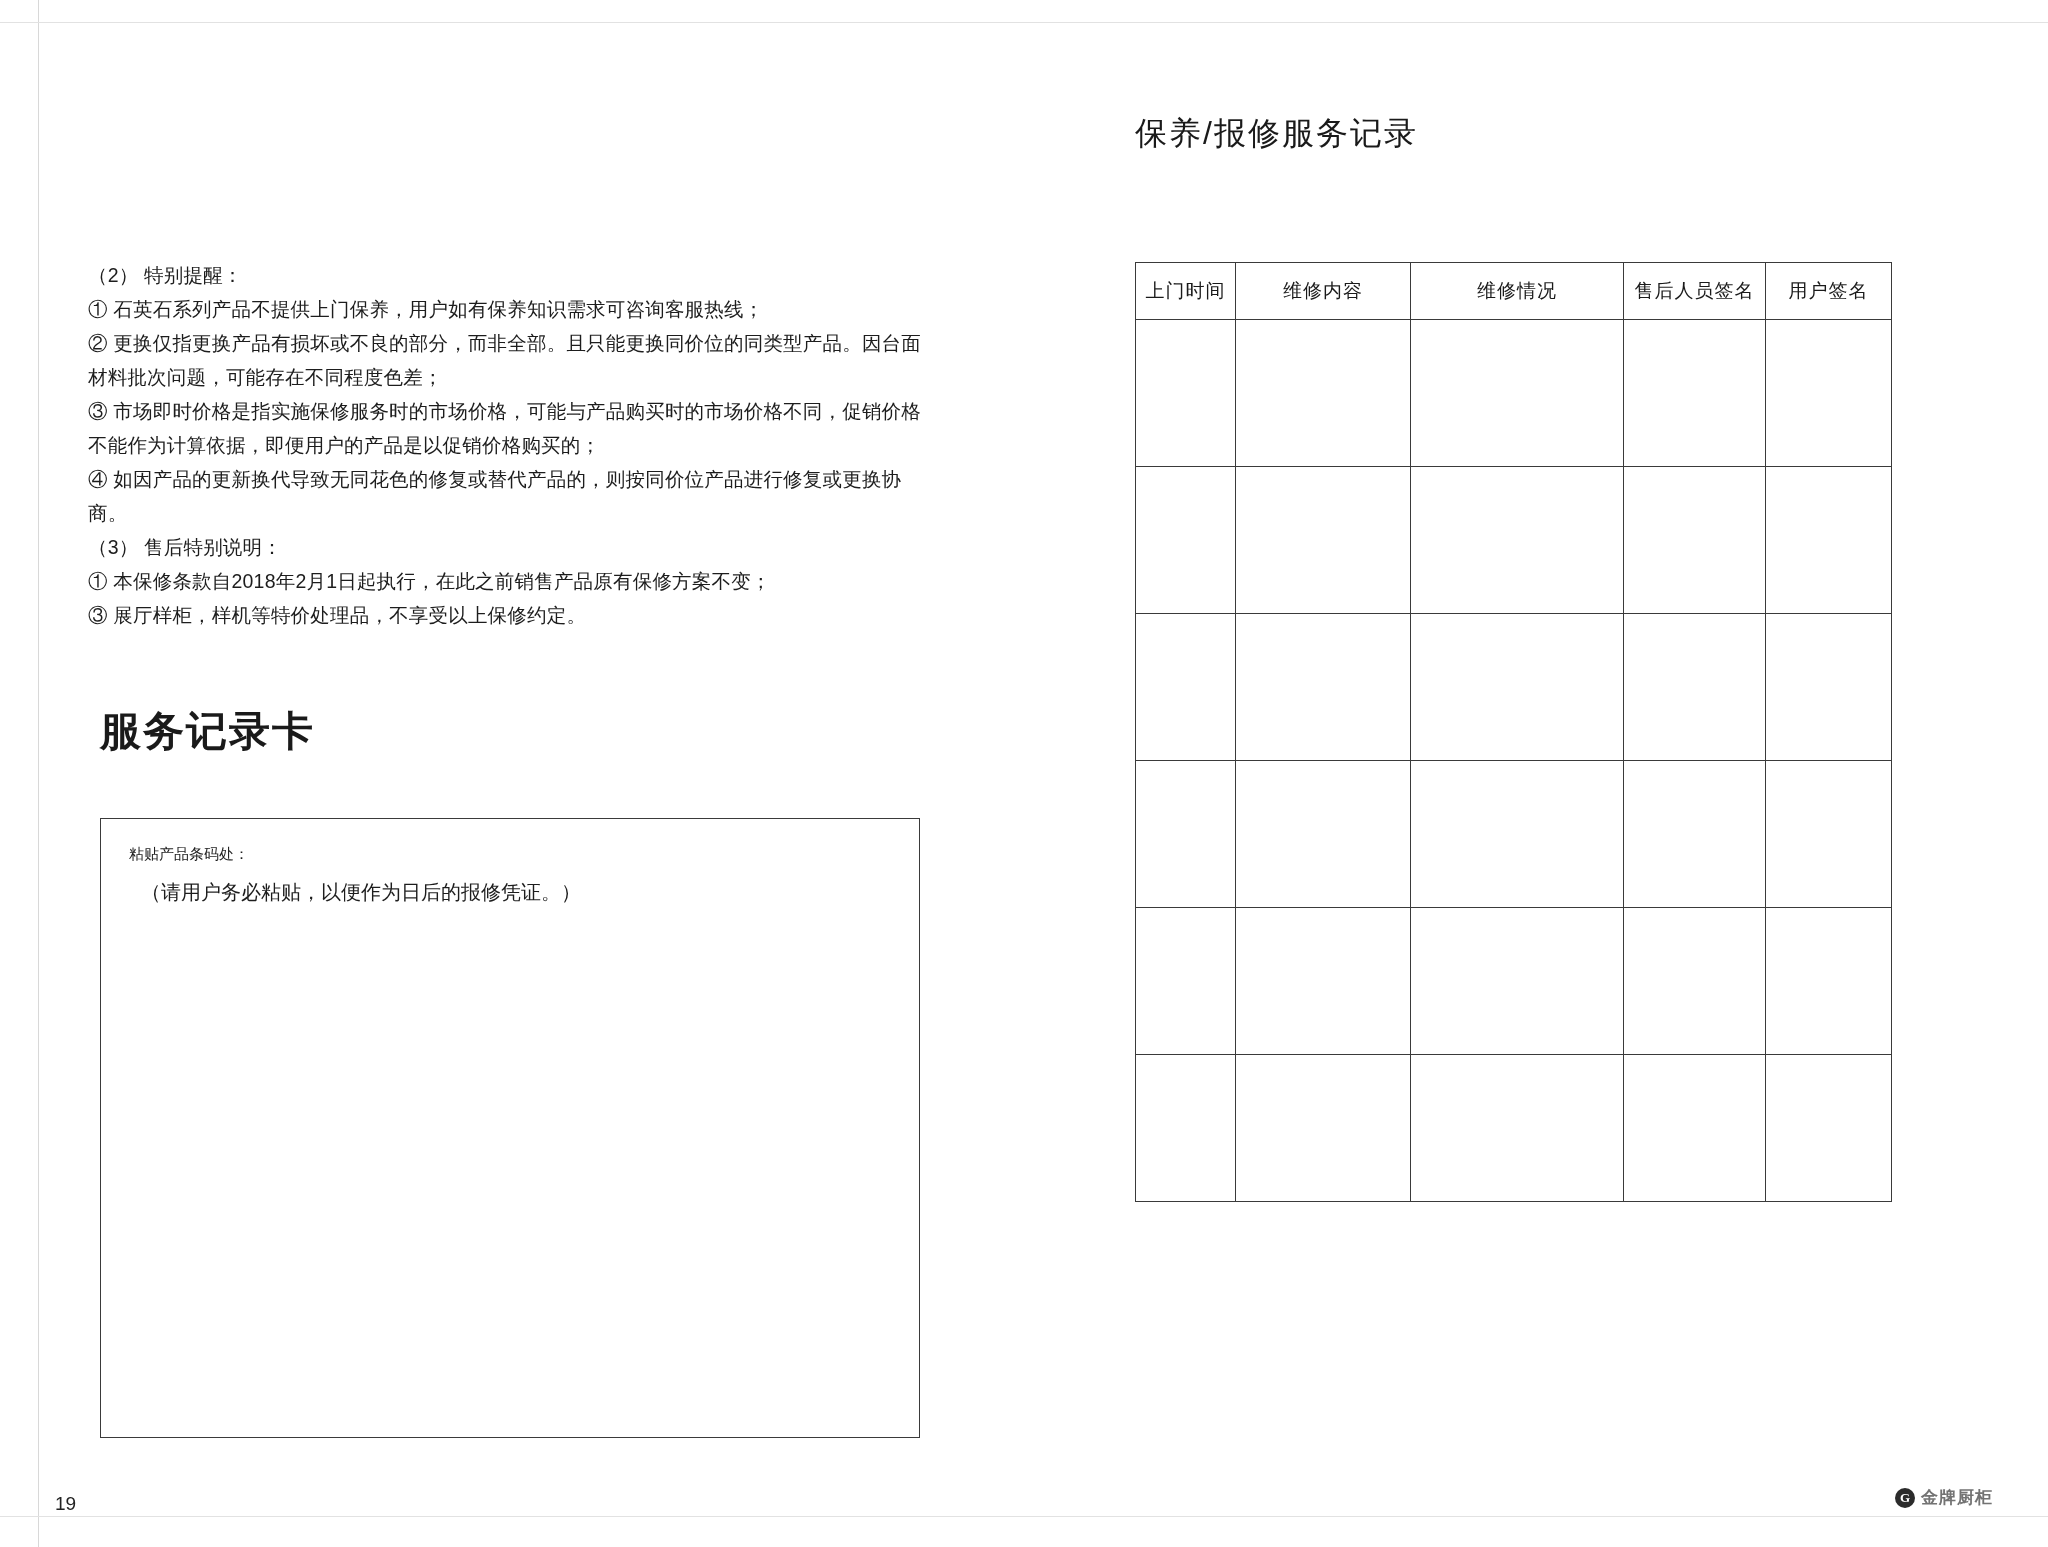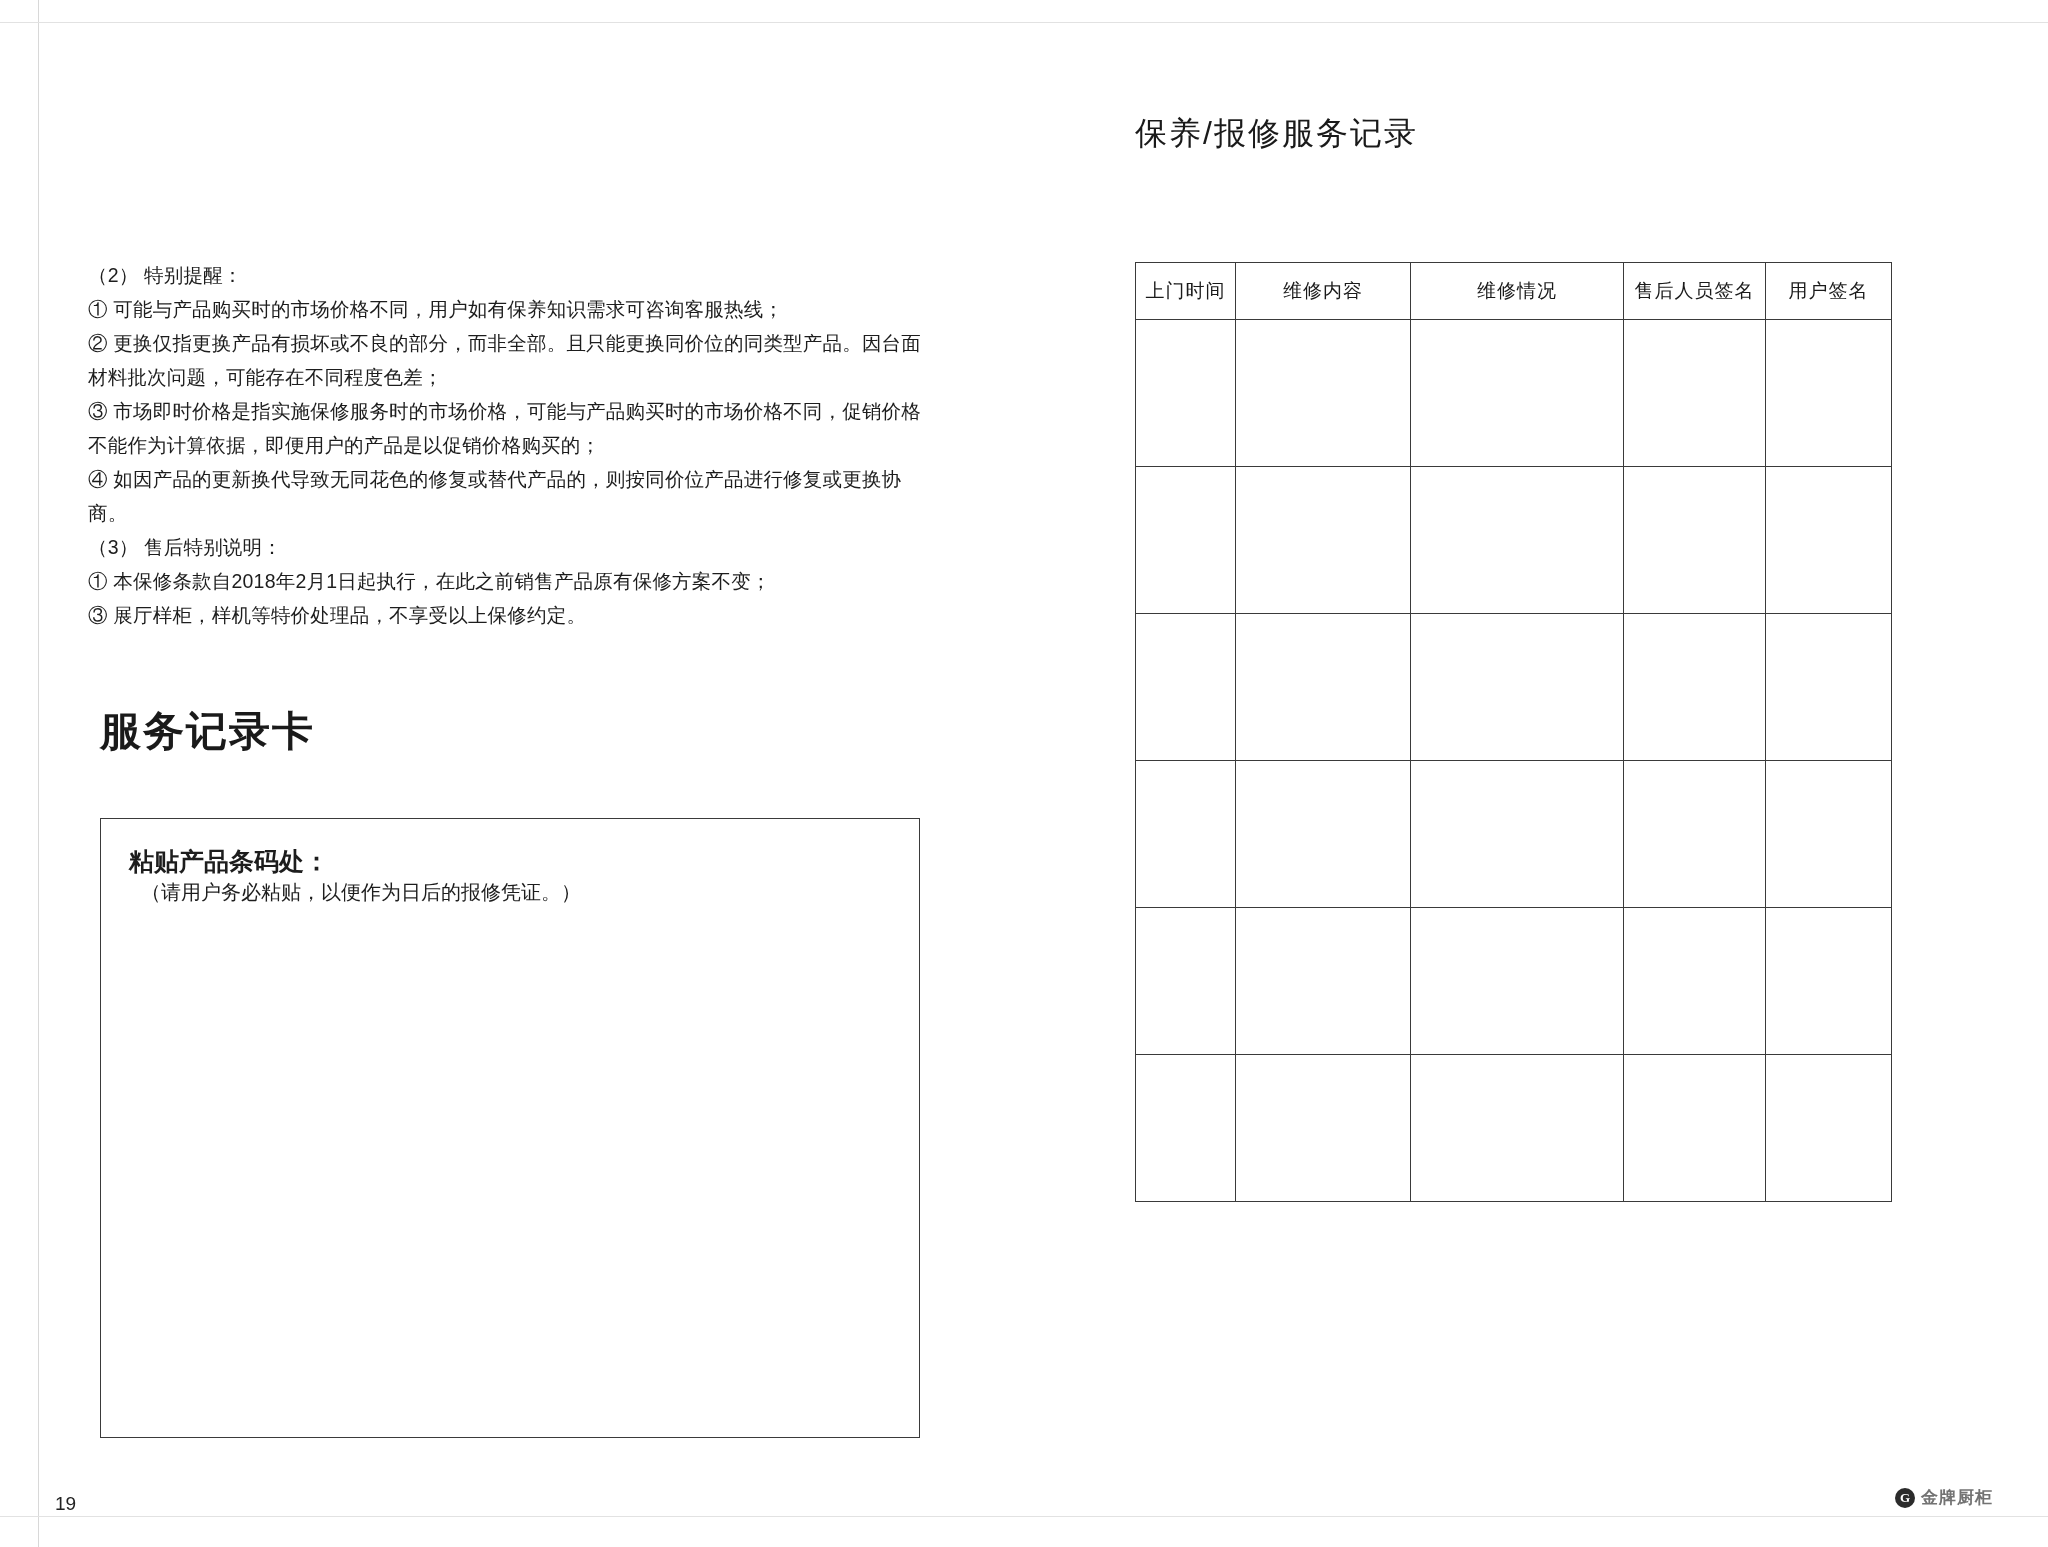--- a/index.html
+++ b/index.html
@@ -75,23 +75,22 @@
     top: 818px;
     width: 820px;
     height: 620px;
     border: 1.5px solid #3a3a3a;
     box-sizing: border-box;
   }
   .barcode-line1 {
     position: absolute;
     left: 28px;
     top: 26px;
-    font-size: 25px;
+    font-size: 15px;
     color: #1d1d1d;
-    font-weight: bold;
   }
   .barcode-line2 {
     position: absolute;
     left: 40px;
     top: 60px;
     font-size: 20px;
     color: #1d1d1d;
   }
 
   
@@ -175,21 +174,21 @@
 
 <div class="page">
 
   <div class="page-border-left"></div>
   <div class="page-border-top"></div>
   <div class="page-border-bottom"></div>
 
   <div class="left-col">
     <div class="terms-block">
       <p>（2） 特别提醒：</p>
-      <p>① 可能与产品购买时的市场价格不同，用户如有保养知识需求可咨询客服热线；</p>
+      <p>① 石英石系列产品不提供上门保养，用户如有保养知识需求可咨询客服热线；</p>
       <p>② 更换仅指更换产品有损坏或不良的部分，而非全部。且只能更换同价位的同类型产品。因台面材料批次问题，可能存在不同程度色差；</p>
       <p>③ 市场即时价格是指实施保修服务时的市场价格，可能与产品购买时的市场价格不同，促销价格不能作为计算依据，即便用户的产品是以促销价格购买的；</p>
       <p>④ 如因产品的更新换代导致无同花色的修复或替代产品的，则按同价位产品进行修复或更换协商。</p>
       <p>（3） 售后特别说明：</p>
       <p>① 本保修条款自2018年2月1日起执行，在此之前销售产品原有保修方案不变；</p>
       <p>③ 展厅样柜，样机等特价处理品，不享受以上保修约定。</p>
     </div>
   </div>
 
   <div class="service-card-title">服务记录卡</div>

